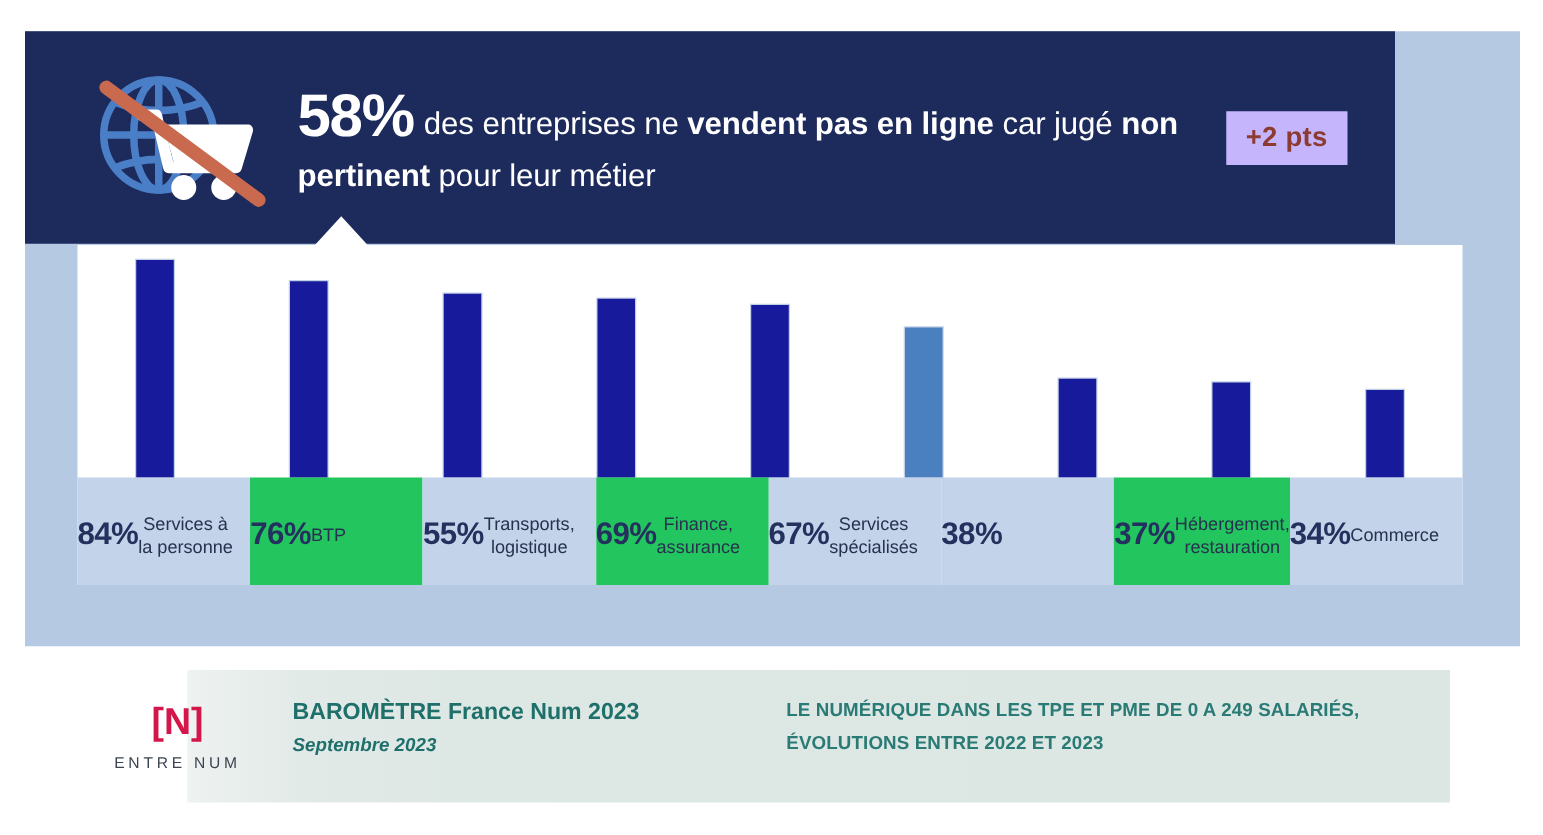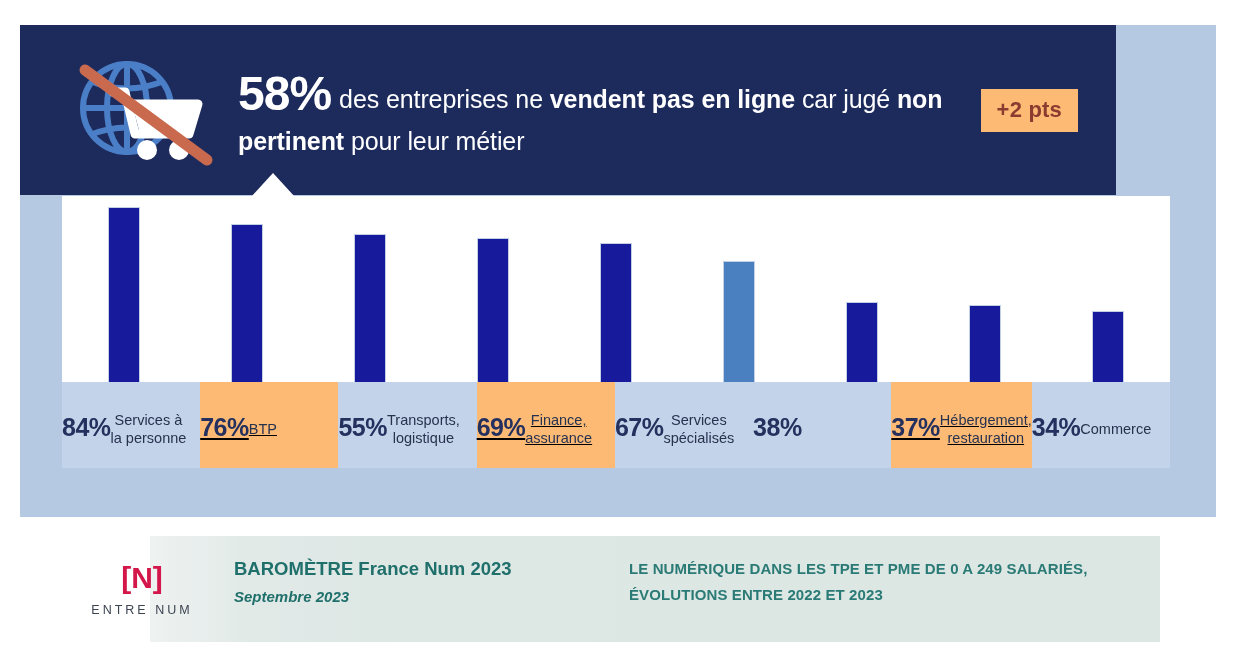--- a/index.html
+++ b/index.html
@@ -34,21 +34,21 @@
     font-size:25px;line-height:1.3;font-weight:400;
     letter-spacing:-0.1px;
   }
   .headline .pct{
     font-size:48px;font-weight:700;letter-spacing:-1px;
     vertical-align:-2px;margin-right:8px;
   }
   .headline b{font-weight:700;}
   .badge{
     flex:0 0 auto;margin-right:38px;
-    background:#fdba74;color:#8c3b30;
+    background:#c4b5fd;color:#8c3b30;
     font-size:22px;font-weight:700;
     padding:8px 16px 9px 16px;
     letter-spacing:0.2px;white-space:nowrap;
   }
   
   .pointer{
     position:absolute;left:251px;top:173px;
     width:0;height:0;
     border-left:22px solid transparent;
     border-right:22px solid transparent;
@@ -78,21 +78,21 @@
     position:absolute;left:0;top:186px;width:100%;height:86px;
     display:flex;
   }
   .label-cell{
     flex:1 1 0;
     display:flex;flex-direction:row;align-items:center;
     padding-top:8px;box-sizing:border-box;
     text-align:center;
   }
   .label-cell.dark{background:#c3d3e9;}
-  .label-cell.light{background:#fdba74;text-decoration:underline;}
+  .label-cell.light{background:#22c55e;}
   .cell-pct{
     font-size:25px;font-weight:700;color:#24305e;
     letter-spacing:-0.5px;line-height:1.05;margin-bottom:3px;
   }
   .cell-name{
     font-size:14.5px;color:#27324f;line-height:1.25;font-weight:400;
   }
   .cell-name.avg{
     font-weight:700;color:#1d3a75;padding-top:18px;
   }

